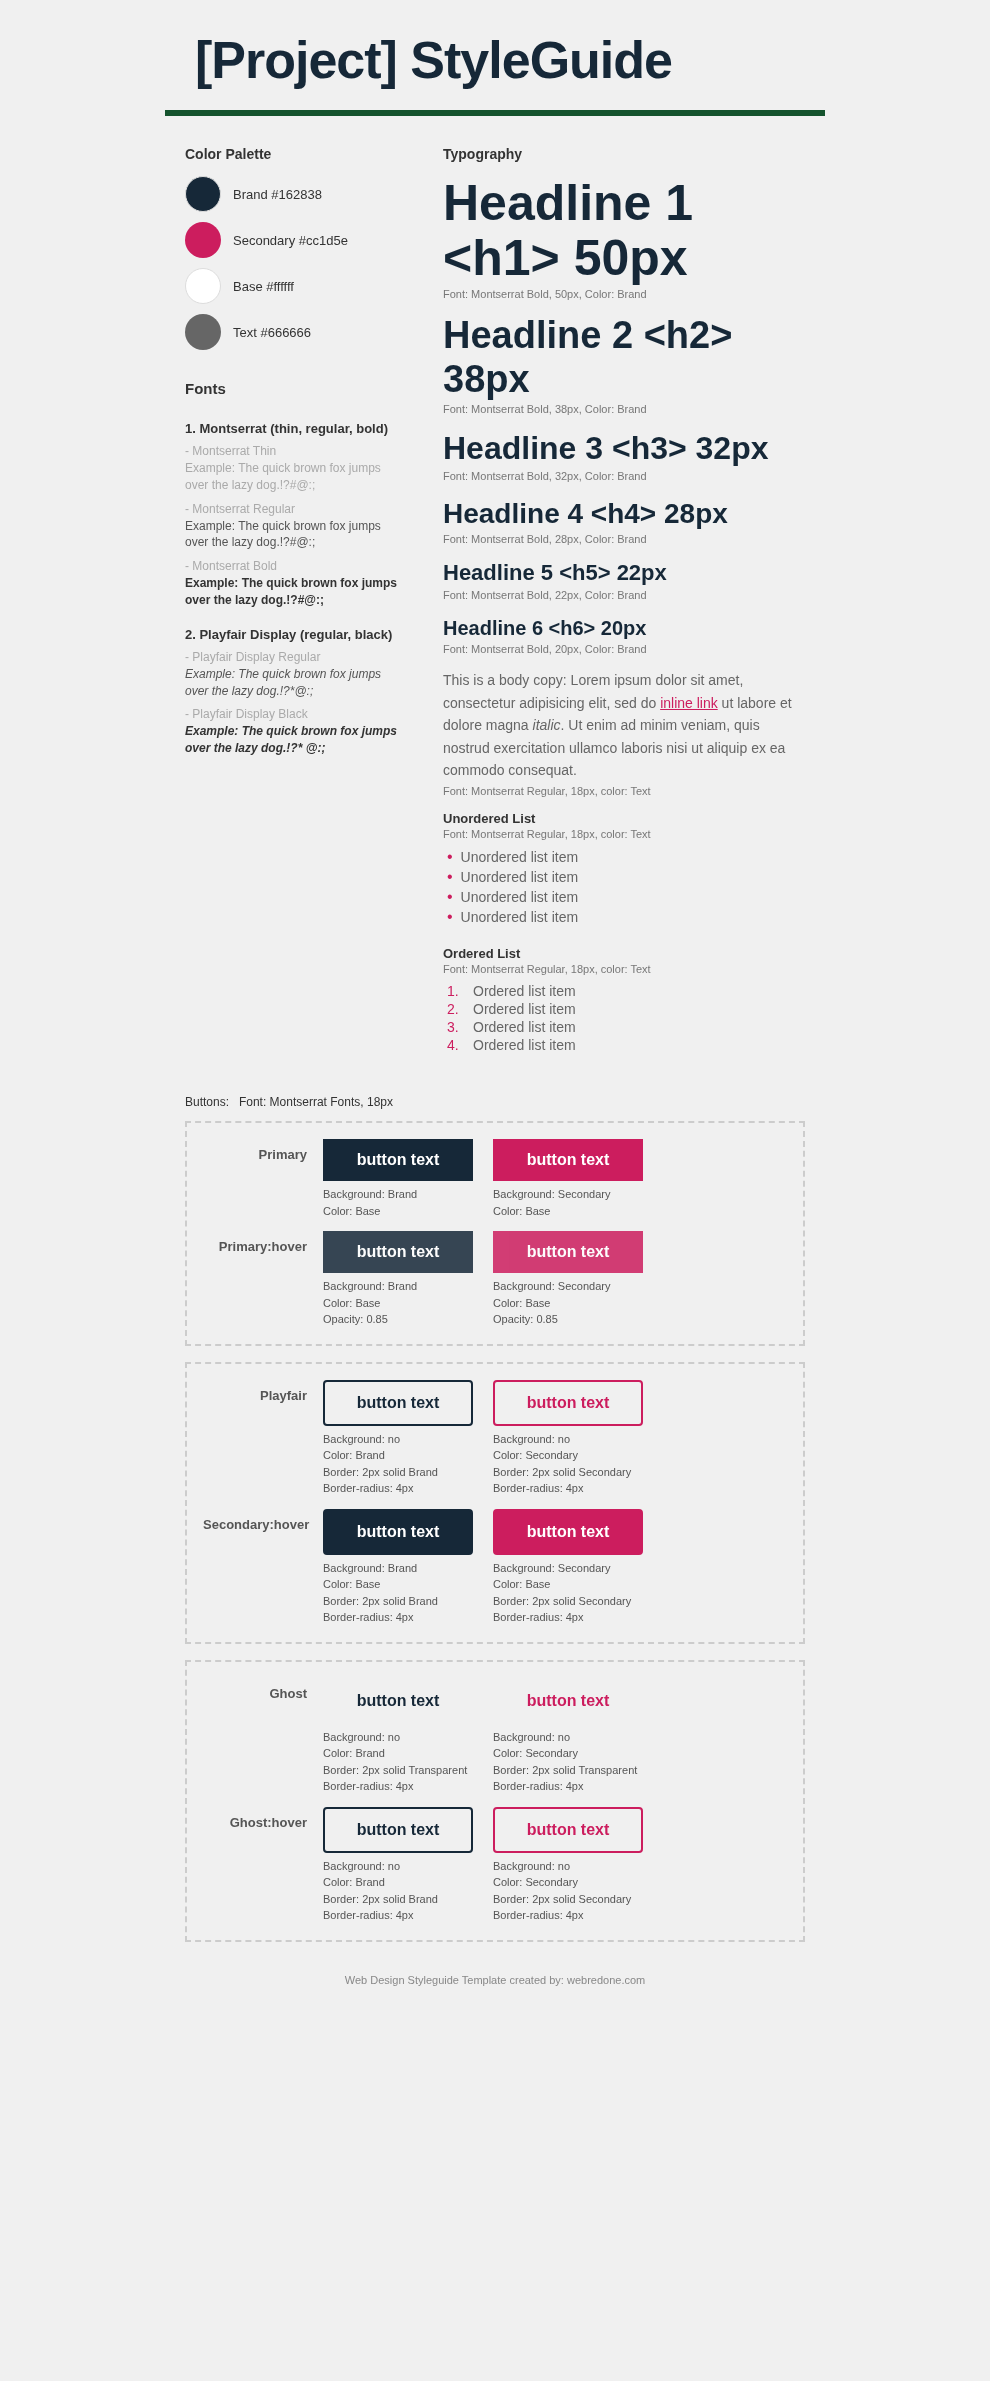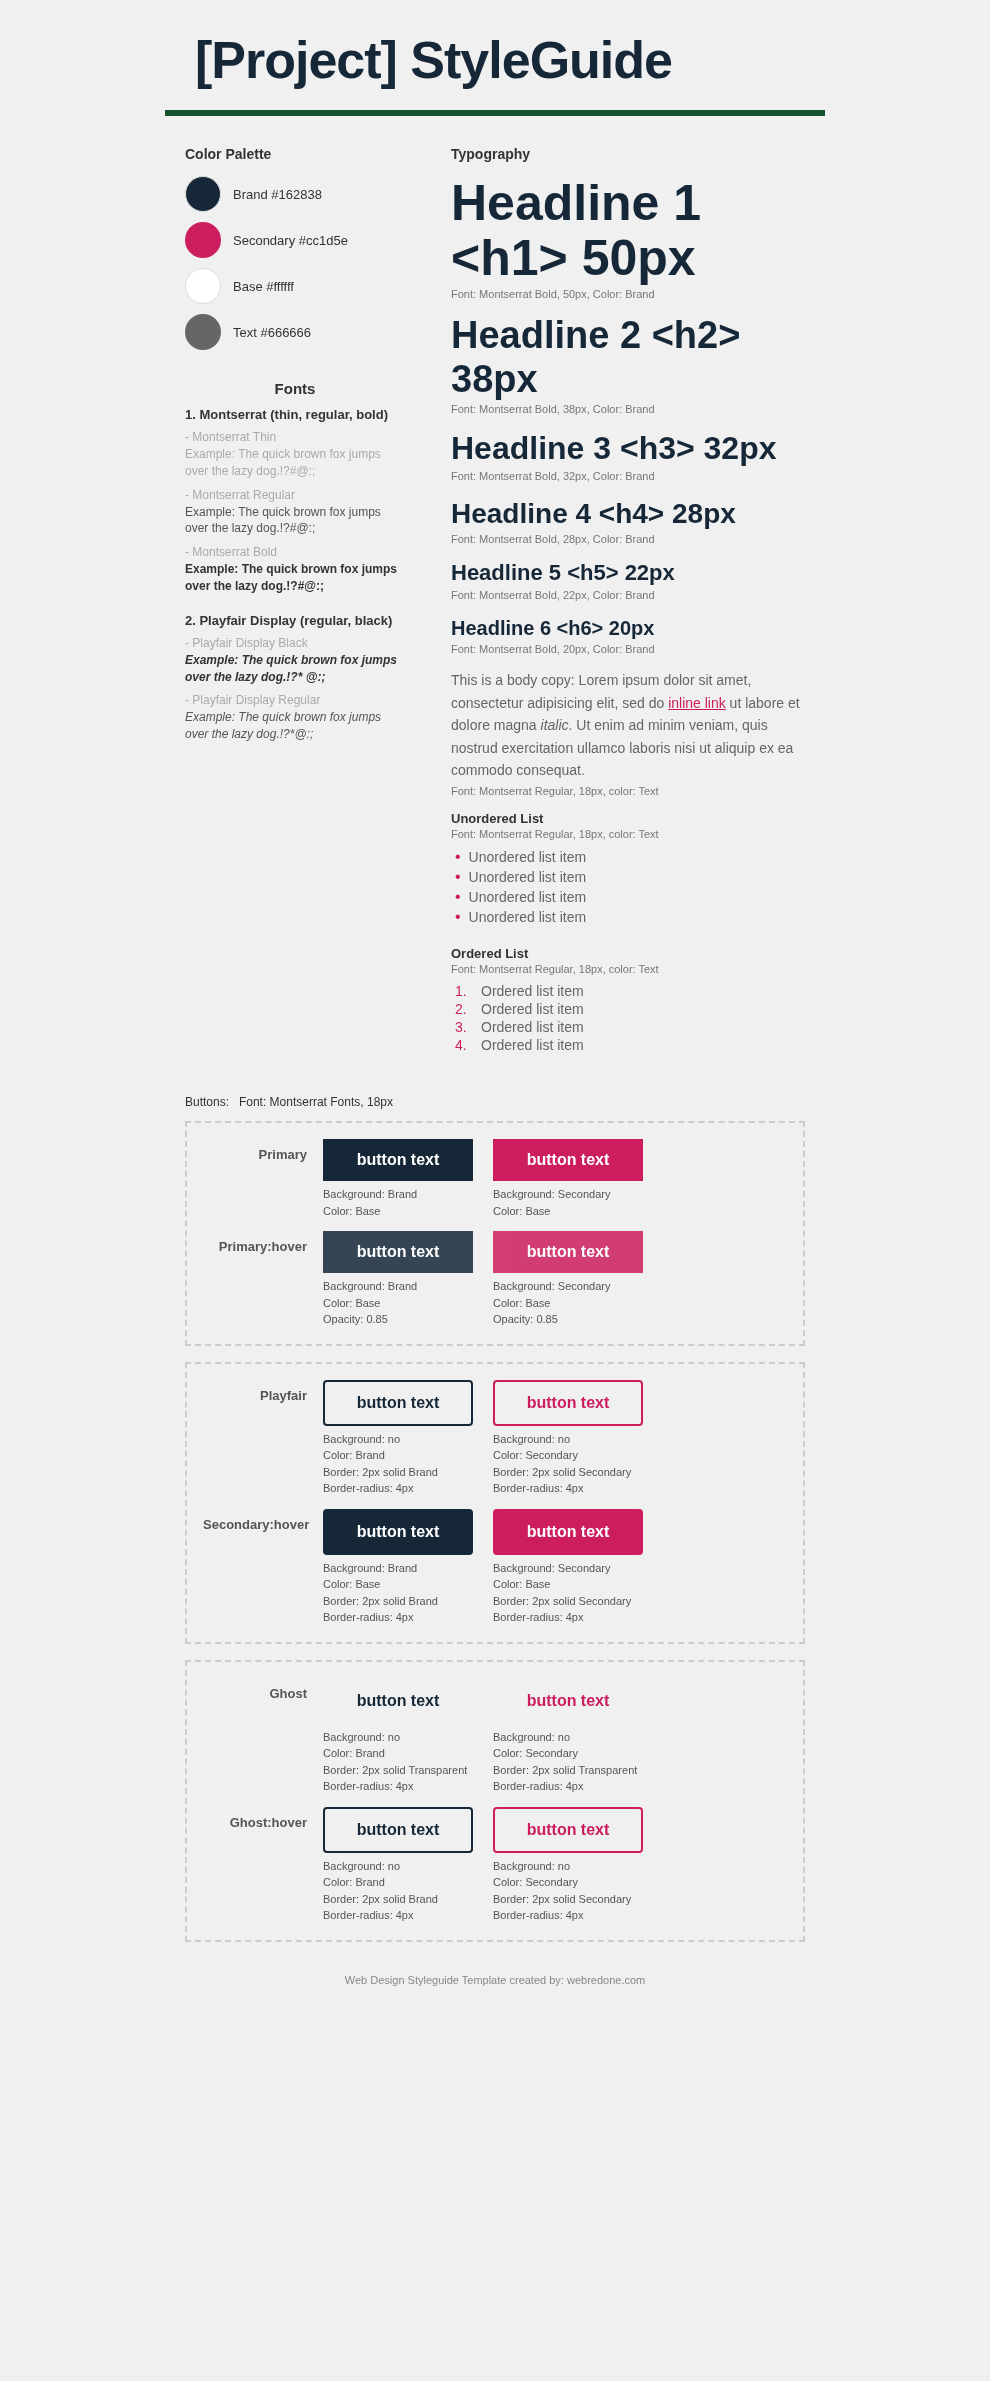--- a/index.html
+++ b/index.html
@@ -24,21 +24,21 @@
     .header h1 {
       font-size: 52px;
       font-weight: 900;
       color: #162838;
       letter-spacing: -1px;
     }
 
     
     .two-col {
       display: flex;
-      gap: 16px;
+      gap: 8px;
       padding: 0 20px;
     }
     .left-col {
       width: 240px;
       min-width: 240px;
       padding-right: 20px;
     }
     .right-col {
       flex: 1;
       padding-left: 10px;
@@ -74,22 +74,21 @@
     }
 
     
     .fonts-section {
       margin-top: 10px;
     }
     .fonts-title {
       font-size: 15px;
       font-weight: 700;
       color: #333;
-      margin-bottom: 10px;
-      text-align: center;
+      margin-bottom: 24px;
     }
     .font-group {
       margin-bottom: 18px;
     }
     .font-group-title {
       font-size: 13px;
       font-weight: 700;
       color: #333;
       margin-bottom: 8px;
     }
@@ -376,26 +375,26 @@
           </div>
           <div class="font-variant">
             <div class="font-name">- Montserrat Bold</div>
             <div class="font-example-bold">Example: The quick brown fox jumps over the lazy dog.!?#@:;</div>
           </div>
         </div>
 
         <div class="font-group">
           <div class="font-group-title">2. Playfair Display (regular, black)</div>
           <div class="font-variant">
+            <div class="font-name">- Playfair Display Regular</div>
+            <div class="font-example-playfair">Example: The quick brown fox jumps over the lazy dog.!?*@:;</div>
+          </div>
+          <div class="font-variant">
             <div class="font-name">- Playfair Display Black</div>
             <div class="font-example-playfair-black">Example: The quick brown fox jumps over the lazy dog.!?* @:;</div>
-          </div>
-          <div class="font-variant">
-            <div class="font-name">- Playfair Display Regular</div>
-            <div class="font-example-playfair">Example: The quick brown fox jumps over the lazy dog.!?*@:;</div>
           </div>
         </div>
       </div>
 
     </div>
 
     <div class="right-col">
 
       <div class="typography-section">
         <div class="section-label">Typography</div>

